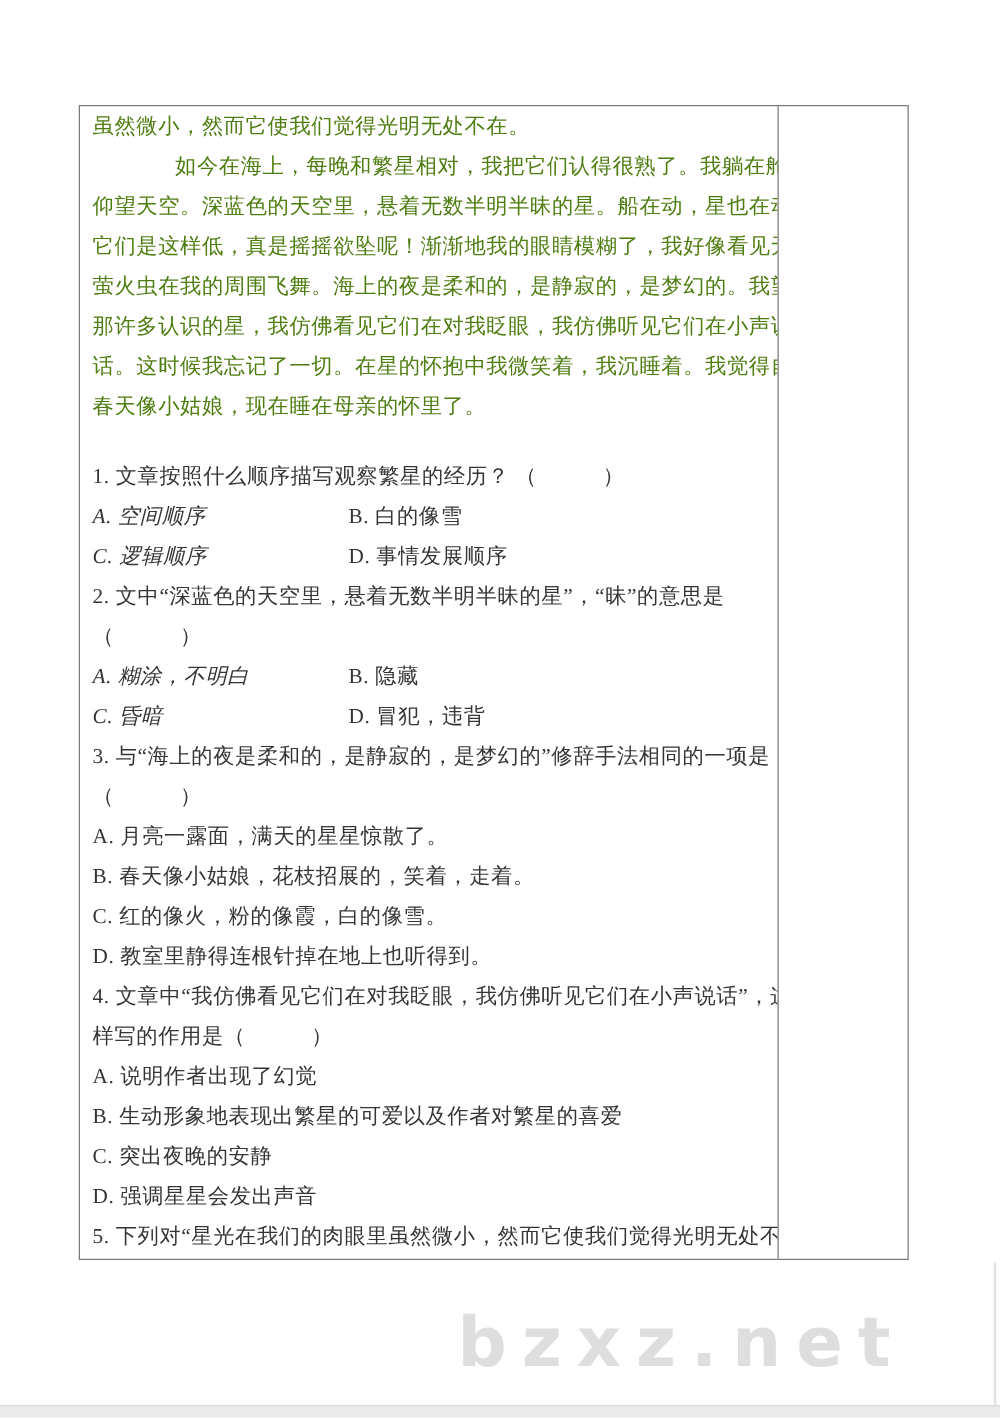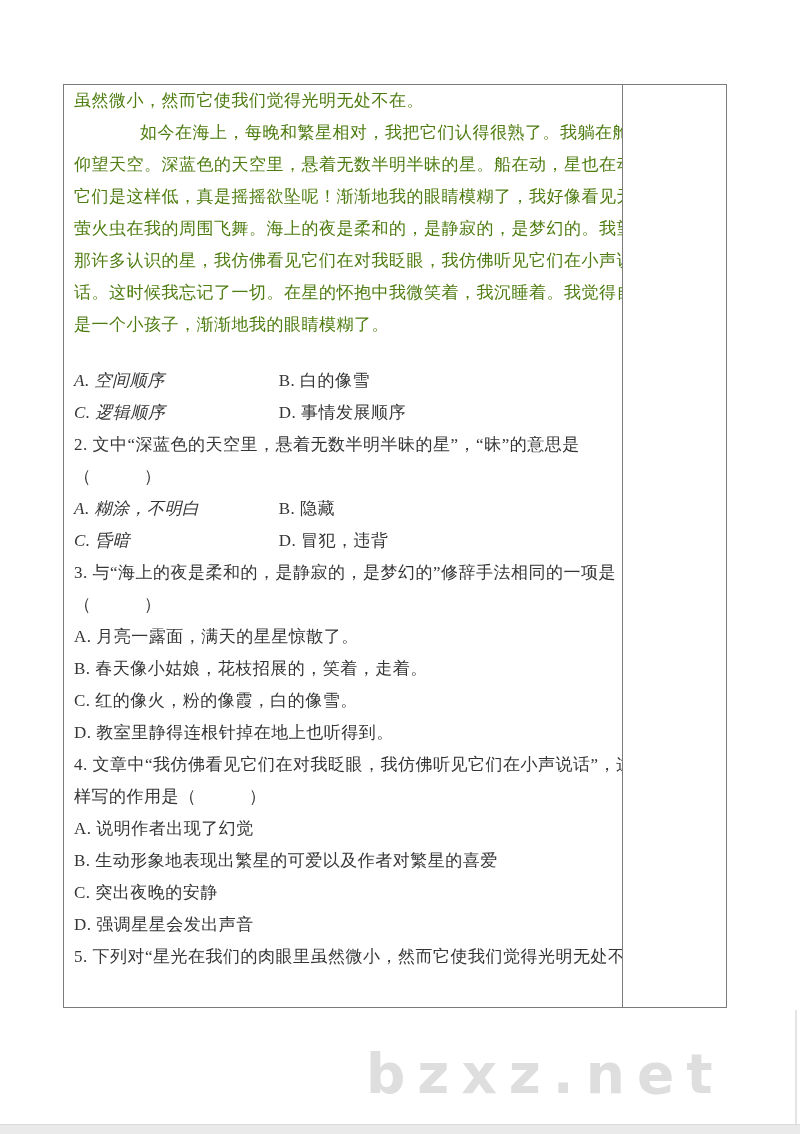--- a/index.html
+++ b/index.html
@@ -97,24 +97,25 @@
 <div class="doc-table">
   <div class="cell-main">
 
     <div class="line passage">虽然微小，然而它使我们觉得光明无处不在。</div>
     <div class="line passage indent">如今在海上，每晚和繁星相对，我把它们认得很熟了。我躺在舱面上，</div>
     <div class="line passage">仰望天空。深蓝色的天空里，悬着无数半明半昧的星。船在动，星也在动，</div>
     <div class="line passage">它们是这样低，真是摇摇欲坠呢！渐渐地我的眼睛模糊了，我好像看见无数</div>
     <div class="line passage">萤火虫在我的周围飞舞。海上的夜是柔和的，是静寂的，是梦幻的。我望着</div>
     <div class="line passage">那许多认识的星，我仿佛看见它们在对我眨眼，我仿佛听见它们在小声说</div>
     <div class="line passage">话。这时候我忘记了一切。在星的怀抱中我微笑着，我沉睡着。我觉得自己</div>
-    <div class="line passage">是一个小孩子，渐渐地我的眼睛模糊了。</div>
+    <div class="line passage">春天像小姑娘，现在睡在母亲的怀里了。</div>
 
     <div class="spacer"></div>
 
+    <div class="line question">1. 文章按照什么顺序描写观察繁星的经历？ （　　　）</div>
     <div class="line question">
       <span class="opt1">A. 空间顺序</span>
       <span>B. 白的像雪</span>
     </div>
     <div class="line question">
       <span class="opt1">C. 逻辑顺序</span>
       <span>D. 事情发展顺序</span>
     </div>
 
     <div class="line question">2. 文中“深蓝色的天空里，悬着无数半明半昧的星”，“昧”的意思是</div>

